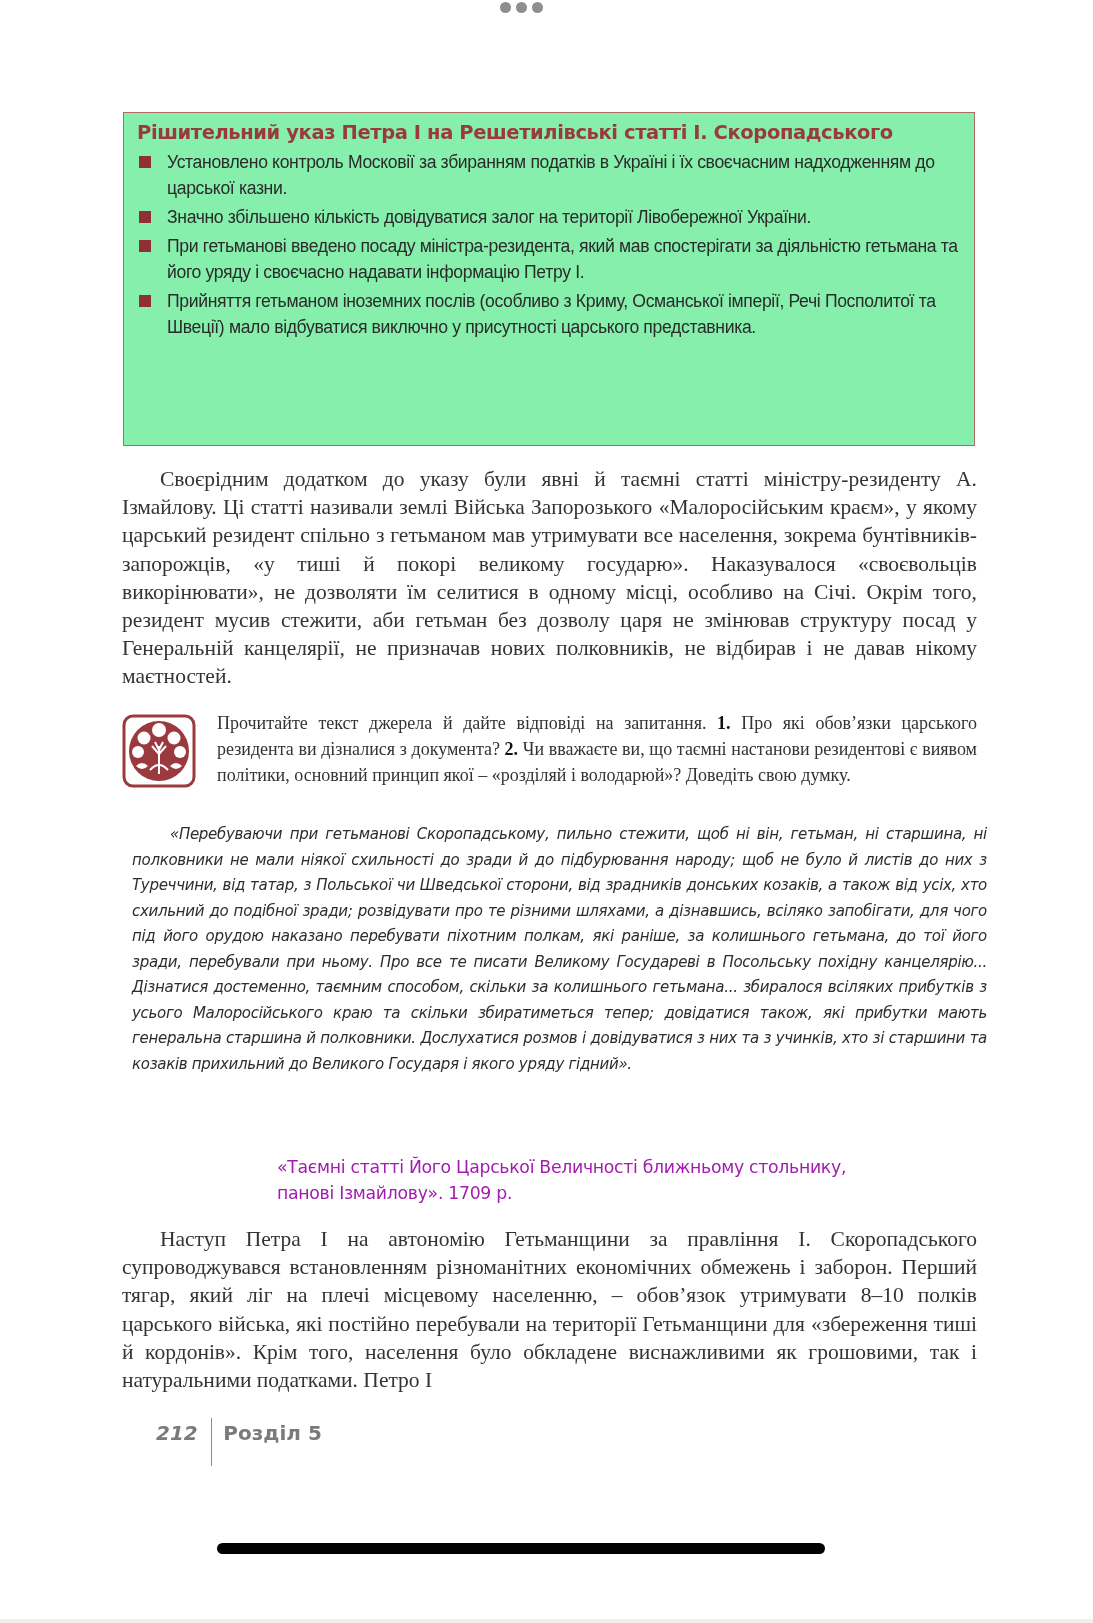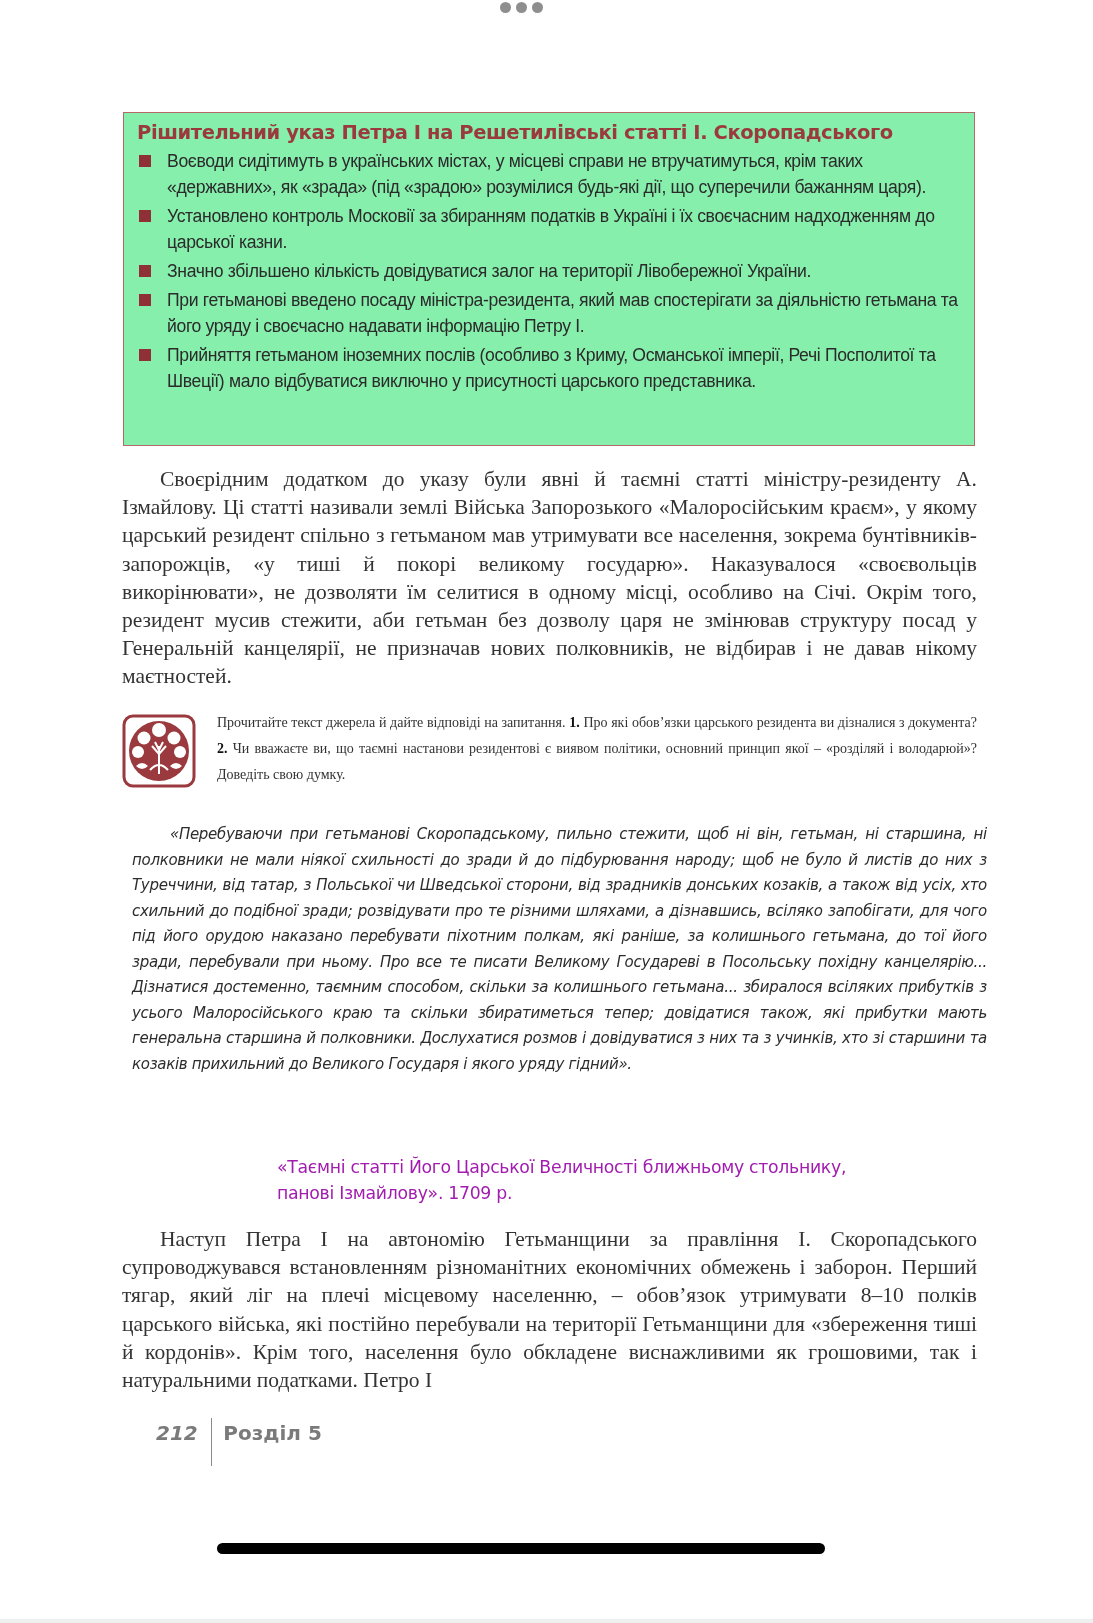--- a/index.html
+++ b/index.html
@@ -35,21 +35,21 @@
     text-align: justify; color: #333;
   }
   .p1 { position: absolute; left: 122px; top: 465px; width: 855px; }
   .indent { text-indent: 38px; }
 
   .task { position: absolute; left: 122px; top: 710px; width: 855px; }
   .task-icon {
     position: absolute; left: 0; top: 4px; width: 74px; height: 74px;
   }
   .task-text {
-    margin-left: 95px; font-size: 14px; line-height: 26px; text-align: justify; color: #333;
+    margin-left: 95px; font-size: 18px; line-height: 26px; text-align: justify; color: #333;
   }
   .task-text b { font-weight: bold; color: #111; }
 
   .quote {
     position: absolute; left: 132px; top: 822px; width: 855px;
     font-family: "DejaVu Sans", sans-serif; font-style: italic; font-size: 15px;
     line-height: 25.5px; text-align: justify; color: #2d2d2d; letter-spacing: -0.3px;
   }
   .source {
     position: absolute; right: 116px; top: 1154px; width: 700px; 
@@ -77,21 +77,21 @@
 
 <div class="dots">
   <span class="dot"></span>
   <span class="dot"></span>
   <span class="dot"></span>
 </div>
 
 <section class="box">
   <div class="box-title">Рішительний указ Петра I на Решетилівські статті І. Скоропадського</div>
   <ul>
-    <li><span class="bullet"></span><span>Воєводи сидітимуть в українських містах, у місцеві справи не втручатимуться, крім таких «державних», як «зрада» (під «зрадою» розумілися будь-які дії, що суперечили бажанням царя).</span></li>
+    <li><span class="bullet"></span></li>
     <li><span class="bullet"></span><span>Установлено контроль Московії за збиранням податків в Україні і їх своєчасним надходженням до царської казни.</span></li>
     <li><span class="bullet"></span><span>Значно збільшено кількість довідуватися залог на території Лівобережної України.</span></li>
     <li><span class="bullet"></span><span>При гетьманові введено посаду міністра-резидента, який мав спостерігати за діяльністю гетьмана та його уряду і своєчасно надавати інформацію Петру I.</span></li>
     <li><span class="bullet"></span><span>Прийняття гетьманом іноземних послів (особливо з Криму, Османської імперії, Речі Посполитої та Швеції) мало відбуватися виключно у присутності царського представника.</span></li>
   </ul>
 </section>
 
 <p class="serif p1 indent" style="margin:0">Своєрідним додатком до указу були явні й таємні статті міністру-резиденту А. Ізмайлову. Ці статті називали землі Війська Запорозького «Малоросійським краєм», у якому царський резидент спільно з гетьманом мав утримувати все населення, зокрема бунтівників-запорожців, «у тиші й покорі великому государю». Наказувалося «своєвольців викорінювати», не дозволяти їм селитися в одному місці, особливо на Січі. Окрім того, резидент мусив стежити, аби гетьман без дозволу царя не змінював структуру посад у Генеральній канцелярії, не призначав нових полковників, не відбирав і не давав нікому маєтностей.</p>
 
 <div class="task">

